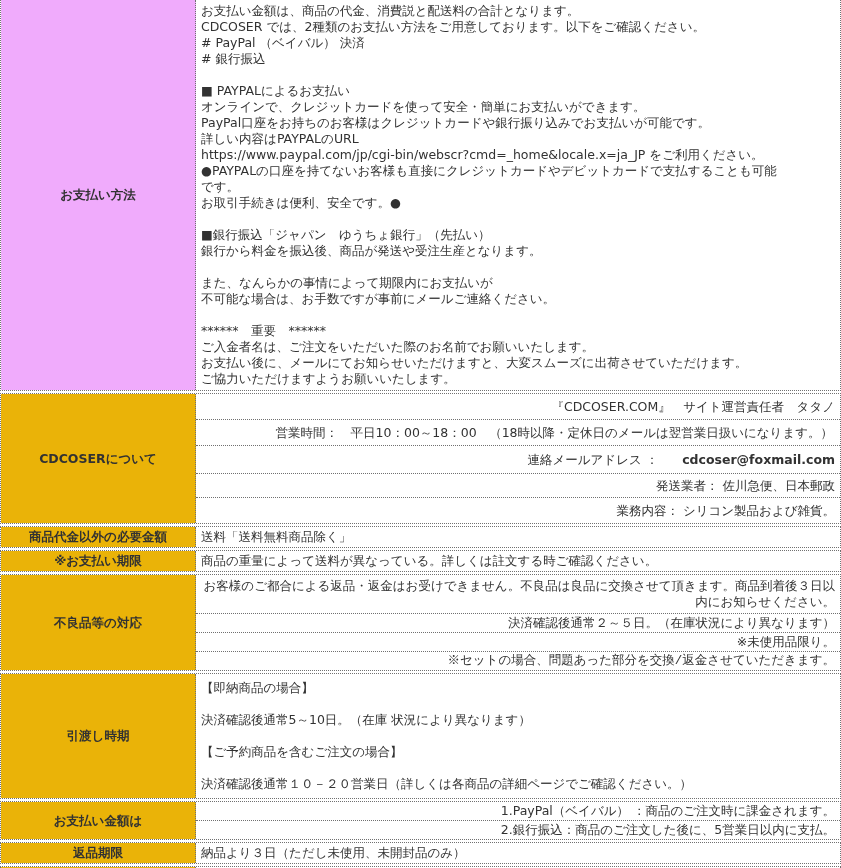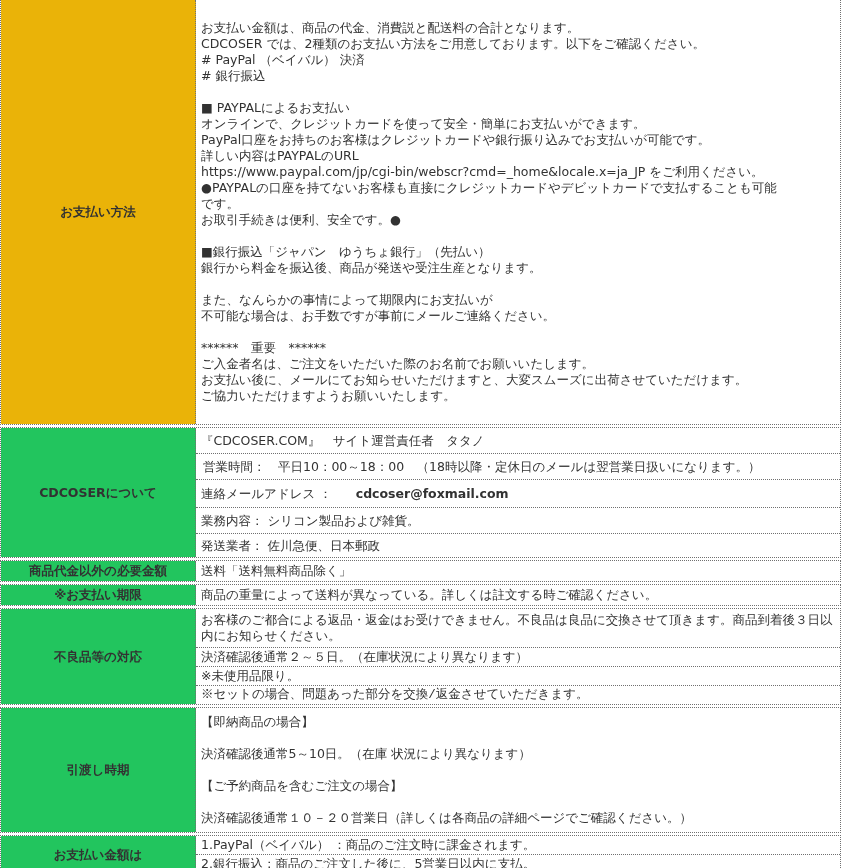--- a/index.html
+++ b/index.html
@@ -18,45 +18,46 @@
     border: 1px dotted #707070;
     margin-bottom: 2px;
     background: #ffffff;
   }
   .section.first { border-top: none; }
 
   .label-cell {
     flex: 0 0 195px;
     width: 195px;
     border-right: 1px dotted #707070;
-    background: #22c55e;
+    background: #eab308;
     display: flex;
     align-items: center;
     justify-content: center;
     text-align: center;
     font-weight: bold;
     padding: 2px 4px;
   }
-  .label-cell.white { background: #eab308; }
+  .label-cell.white { background: #f0abfc; }
 
   .content-cell {
     flex: 1 1 auto;
     min-width: 0;
   }
   .text-block {
     white-space: pre-wrap;
     overflow-wrap: break-word;
-    padding: 20px 5px;
+    padding: 3px 5px;
   }
   .subrows { display: flex; flex-direction: column; height: 100%; }
   .subrow {
     border-bottom: 1px dotted #707070;
     padding: 3px 5px;
     white-space: pre-wrap;
     overflow-wrap: break-word;
+    text-align: right;
   }
   .subrow:last-child { border-bottom: none; }
   .subrow.grow { flex: 1 1 auto; }
   .email-bold { font-weight: bold; margin-left: 20px; }
 </style>
 </head>
 <body>
 
 <div class="page">
 
@@ -90,22 +91,22 @@
     </div>
   </div>
 
   <div class="section">
     <div class="label-cell">CDCOSERについて</div>
     <div class="content-cell">
       <div class="subrows">
         <div class="subrow" style="padding:5px 5px 4px;">『CDCOSER.COM』　サイト運営責任者　タタノ</div>
         <div class="subrow" style="padding:5px 7px 4px;">営業時間：　平日10：00～18：00　（18時以降・定休日のメールは翌営業日扱いになります。）</div>
         <div class="subrow" style="padding:6px 5px 5px;"><span>連絡メールアドレス ： </span><span class="email-bold">cdcoser@foxmail.com</span></div>
+        <div class="subrow" style="padding:4px 5px 3px;">発送業者： 佐川急便、日本郵政</div>
         <div class="subrow" style="padding:5px 5px 4px;">業務内容： シリコン製品および雑貨。</div>
-        <div class="subrow" style="padding:4px 5px 3px;">発送業者： 佐川急便、日本郵政</div>
       </div>
     </div>
   </div>
 
   <div class="section">
     <div class="label-cell">商品代金以外の必要金額</div>
     <div class="content-cell">
       <div class="text-block" style="padding:2px 5px;">送料「送料無料商品除く」</div>
     </div>
   </div>

